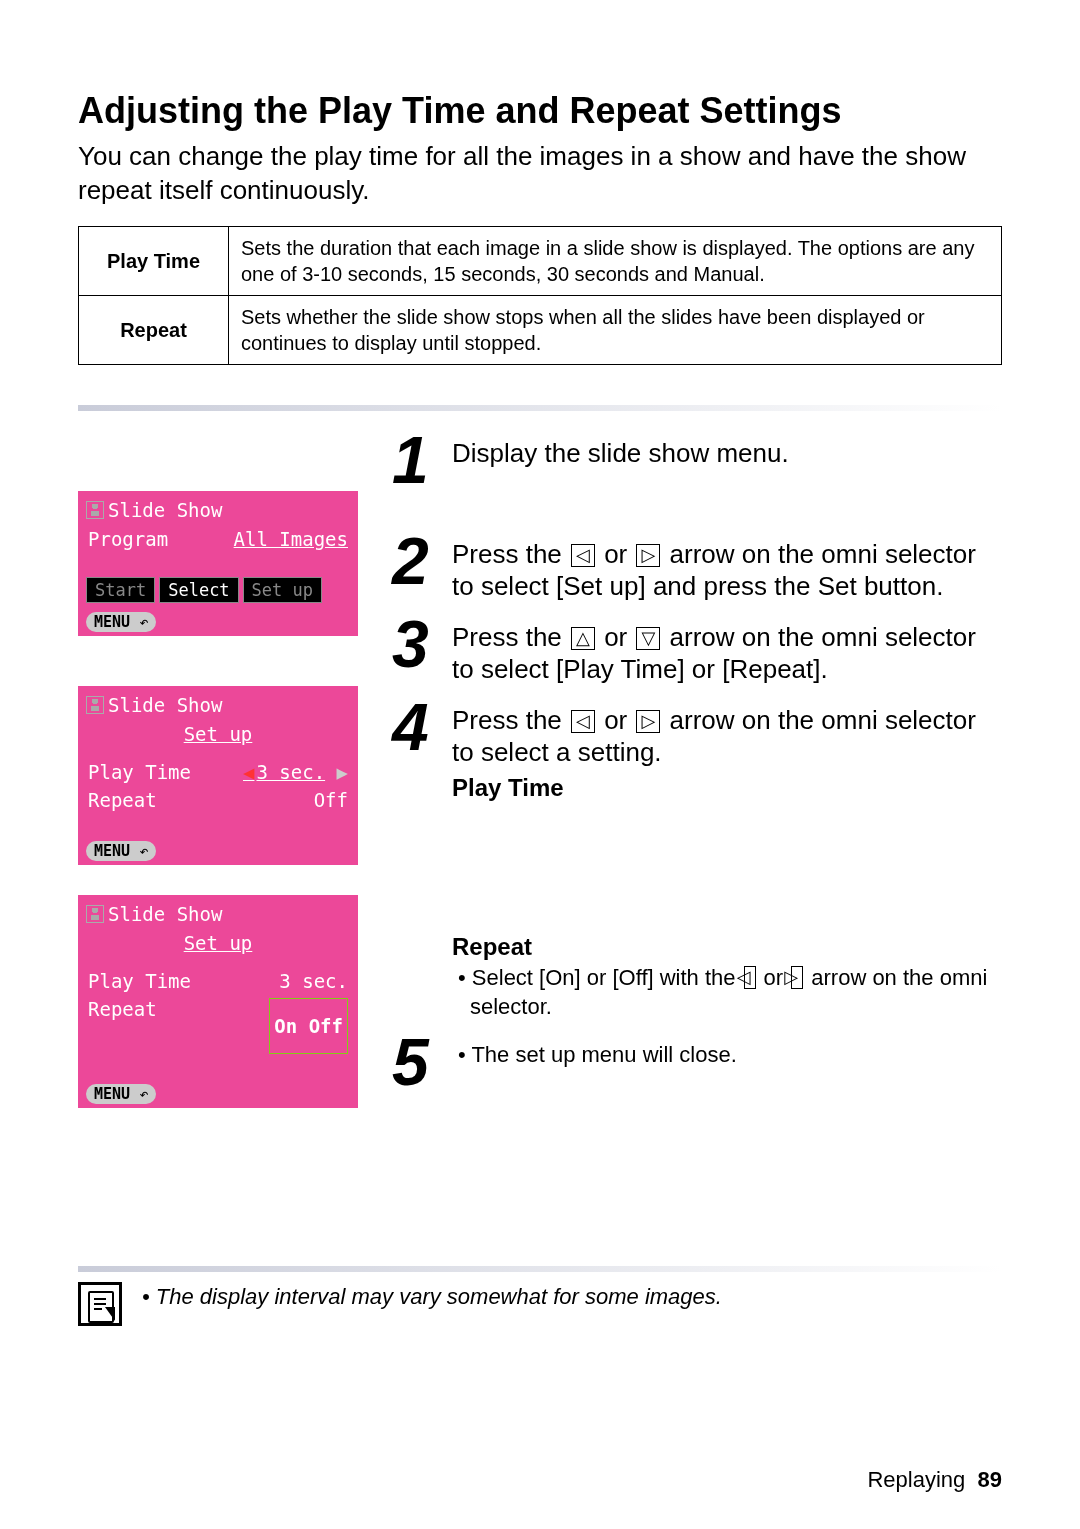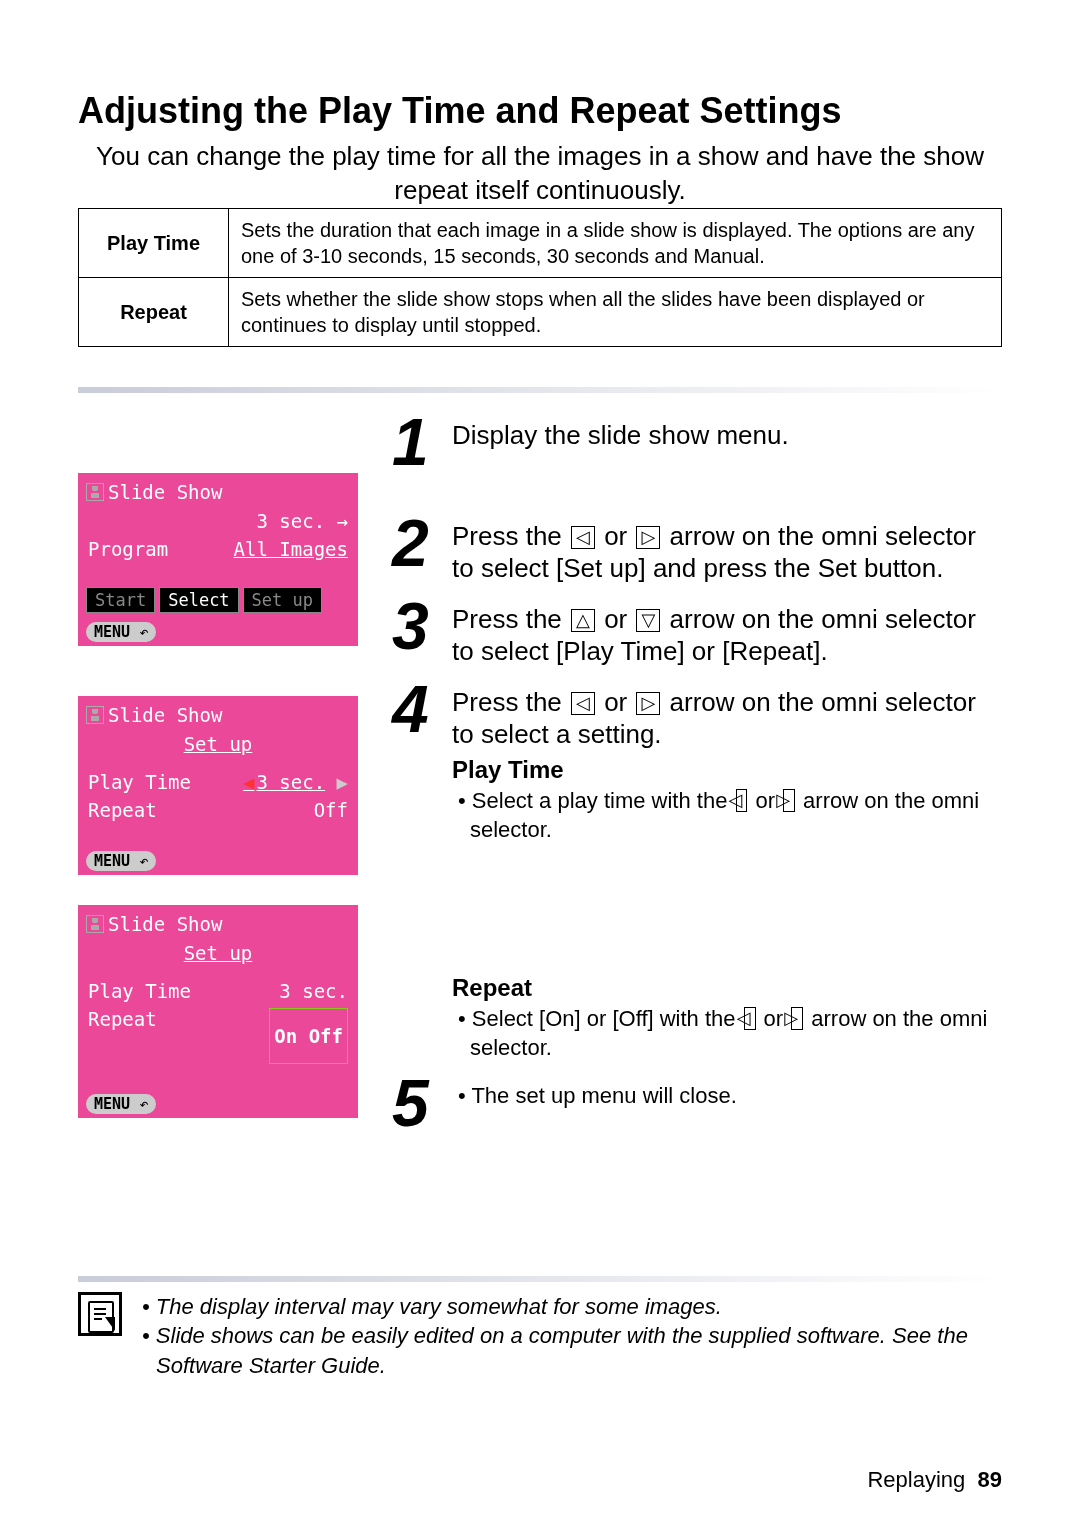--- a/index.html
+++ b/index.html
@@ -13,22 +13,21 @@
     padding: 90px 78px 40px 78px;
   }
   h2.title {
     font-size: 36px;
     font-weight: bold;
     margin-bottom: 8px;
   }
   p.intro {
     font-size: 26px;
     line-height: 1.3;
-    margin-bottom: 0;
-    text-align: center;
+    margin-bottom: 18px;
   }
   table.settings {
     width: 100%;
     border-collapse: collapse;
     margin-bottom: 40px;
   }
   table.settings td {
     border: 1px solid #000;
     padding: 8px 12px;
     font-size: 20px;
@@ -206,23 +205,20 @@
 <div class="gradient-divider"></div>
 
 <div class="steps-area">
   <div class="screens-col">
 
     <div class="lcd">
       <div class="lcd-title">
           <span class="ticon"></span>
           <span>Slide Show</span>
         </div>
-      <div class="row" style="justify-content:flex-end;">
-          <span>3 sec. →</span>
-        </div>
       <div class="row">
           <span>Program</span>
           <span class="underline">All Images</span>
         </div>
       <div style="height:18px;"></div>
       <div class="tabs">
         <span class="tab dim">Start</span>
         <span class="tab">Select</span>
         <span class="tab dim">Set up</span>
       </div>
@@ -296,23 +292,20 @@
       <div class="body">
         <span>Press the </span><span class="arrow-box">△</span><span> or </span><span class="arrow-box">▽</span><span> arrow on the omni selector to select [Play Time] or [Repeat].</span>
       </div>
     </div>
 
     <div class="step">
       <div class="num">4</div>
       <div class="body">
         <span>Press the </span><span class="arrow-box">◁</span><span> or </span><span class="arrow-box">▷</span><span> arrow on the omni selector to select a setting.</span>
         <div class="sub-h">Play Time</div>
-        <div class="sub-li">
-          <span>Select a play time with the </span><span class="arrow-box">◁</span><span> or </span><span class="arrow-box">▷</span><span> arrow on the omni selector.</span>
-        </div>
         <div class="spacer-190"></div>
         <div class="sub-h">Repeat</div>
         <div class="sub-li">
           <span>Select [On] or [Off] with the </span><span class="arrow-box">◁</span><span> or </span><span class="arrow-box">▷</span><span> arrow on the omni selector.</span>
         </div>
       </div>
     </div>
 
     <div class="step">
       <div class="num">5</div>
@@ -323,19 +316,18 @@
 
   </div>
 </div>
 
 <div style="height:110px;"></div>
 <div class="note-divider"></div>
 <div class="note-row">
   <div class="note-icon"></div>
   <ul class="note-list">
     <li>The display interval may vary somewhat for some images.</li>
-    <li>Slide shows can be easily edited on a computer with the supplied software. See the Software Starter Guide.</li>
   </ul>
 </div>
 
 <div class="footer">
   <span>Replaying</span>&nbsp;&nbsp;<span class="pg">89</span>
 </div>
 
 </body></html>

